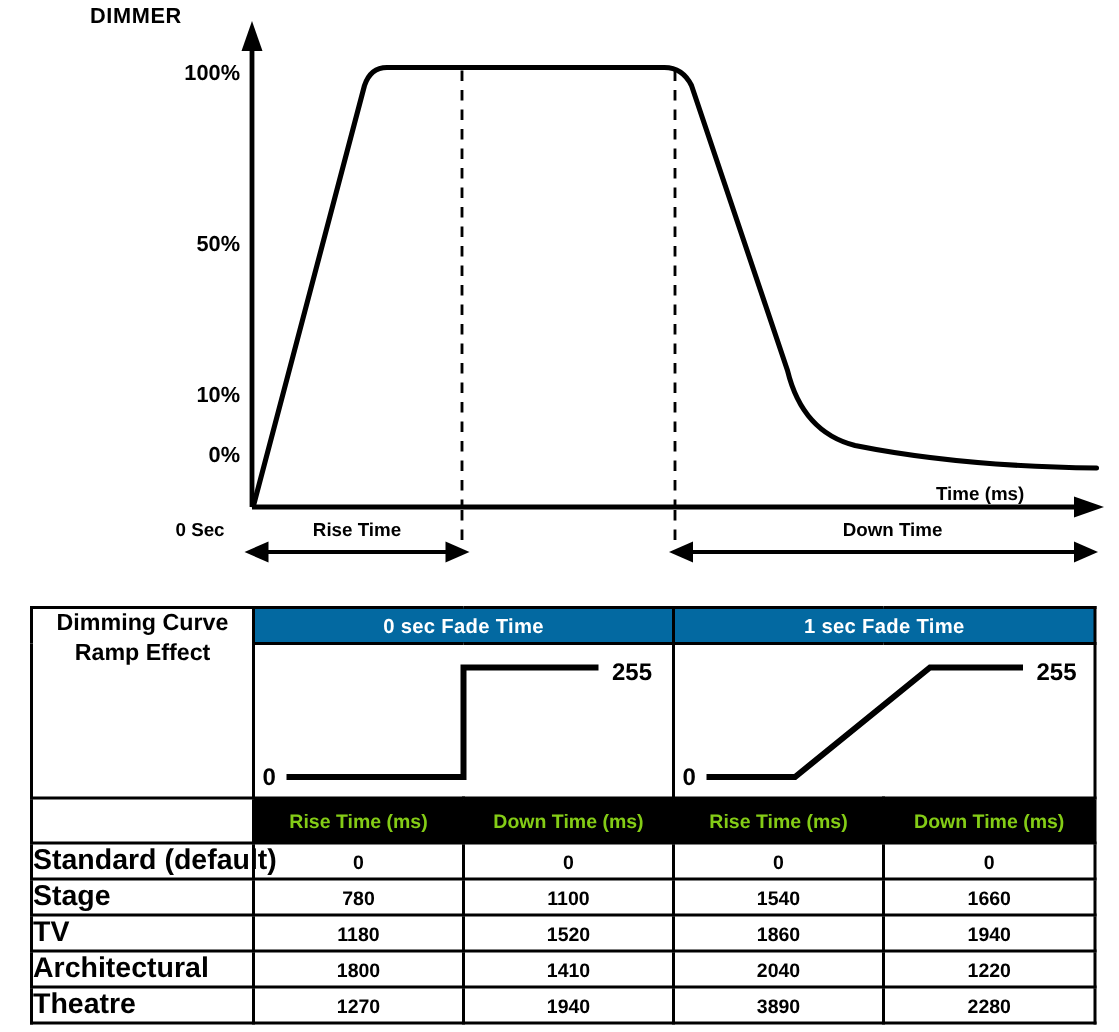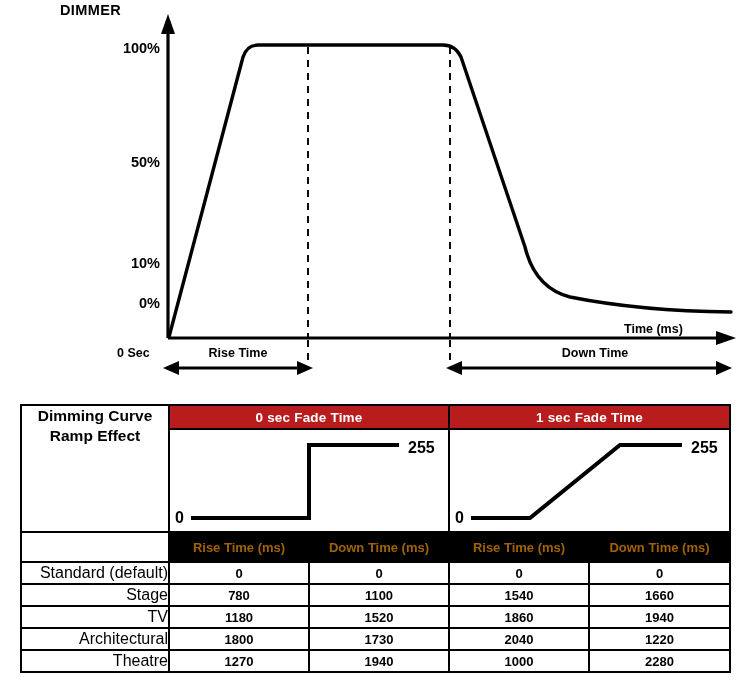--- a/index.html
+++ b/index.html
@@ -54,31 +54,31 @@
   #spec-table td, #spec-table th {
     border: 2px solid #000000;
     padding: 0;
     margin: 0;
   }
   .col-name  { width: 148px; }
   .col-data  { width: 140px; }
   .col-data2 { width: 141px; }
 
   .hdr-black {
-    background: #b91c1c;
+    background: #0369a1;
     color: #ffffff;
     font-size: 13.5px;
     font-weight: bold;
     text-align: center;
     height: 24px;
     letter-spacing: 0.2px;
   }
   .hdr-sub {
     background: #000000;
-    color: #a16207;
+    color: #84cc16;
     font-size: 13px;
     font-weight: bold;
     text-align: center;
     height: 30px;
   }
   .cell-blank { background: #ffffff; }
 
   .rowhead-cell {
     font-size: 15.5px;
     font-weight: bold;
@@ -89,23 +89,23 @@
   }
   .ramp-cell {
     height: 103px;
     padding: 0;
     vertical-align: top;
     background: #ffffff;
   }
   .ramp-cell svg { display: block; }
 
   .row-label {
-    font-size: 16px;
-    font-weight: normal;
-    text-align: right;
+    font-size: 19px;
+    font-weight: bold;
+    text-align: left;
     padding-left: 5px;
     height: 22px;
     white-space: nowrap;
   }
   .row-value {
     font-size: 13px;
     font-weight: bold;
     text-align: center;
     height: 22px;
   }
@@ -234,25 +234,25 @@
   <tr>
     <td class="row-label">TV</td>
     <td class="row-value">1180</td>
     <td class="row-value">1520</td>
     <td class="row-value">1860</td>
     <td class="row-value">1940</td>
   </tr>
   <tr>
     <td class="row-label">Architectural</td>
     <td class="row-value">1800</td>
-    <td class="row-value">1730</td>
+    <td class="row-value">1410</td>
     <td class="row-value">2040</td>
     <td class="row-value">1220</td>
   </tr>
   <tr>
     <td class="row-label">Theatre</td>
     <td class="row-value">1270</td>
     <td class="row-value">1940</td>
-    <td class="row-value">1000</td>
+    <td class="row-value">3890</td>
     <td class="row-value">2280</td>
   </tr>
 </tbody>
   </table>
 
 </body></html>

